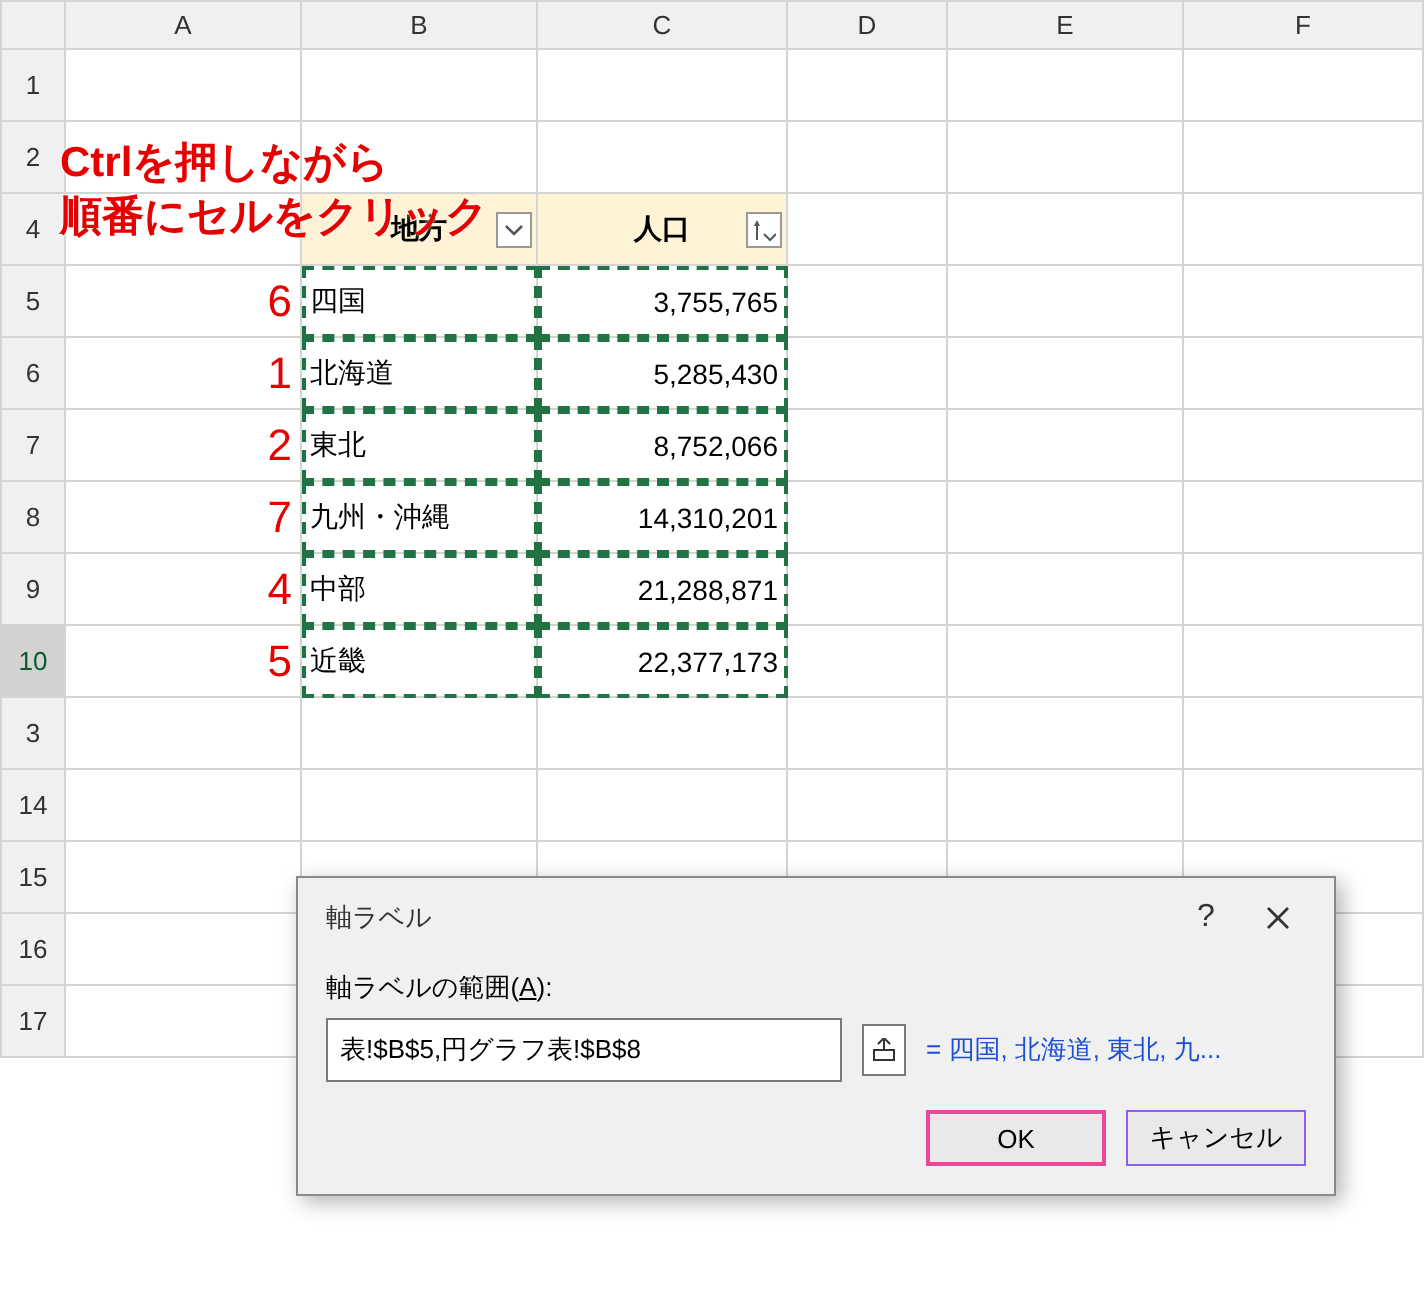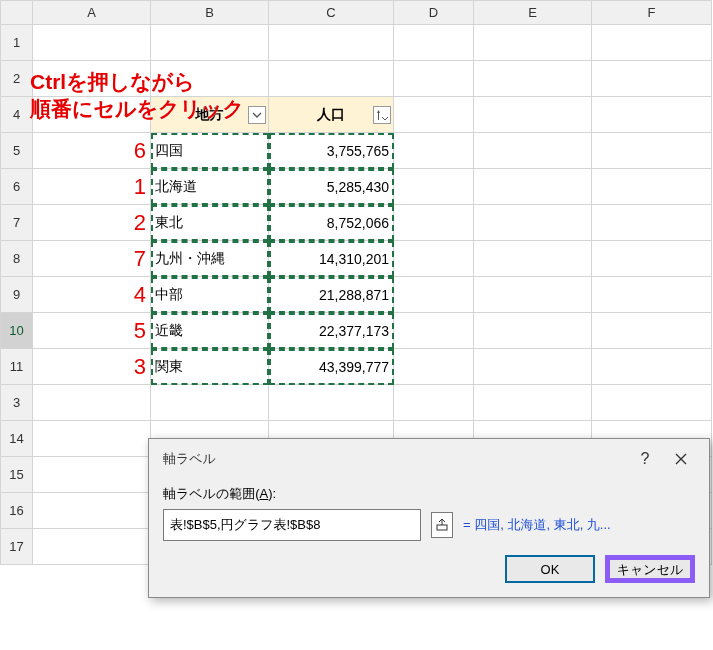--- a/index.html
+++ b/index.html
@@ -90,21 +90,21 @@
     font-size: 21px;
     line-height: 1.3;
     z-index: 10;
     text-shadow: 0 0 2px #fff;
   }
 
   .dialog {
     position: absolute;
     left: 148px;
     top: 438px;
-    width: 562px;
+    width: 520px;
     background: #f0f0f0;
     border: 1px solid #8a8a8a;
     box-shadow: 3px 3px 10px rgba(0,0,0,0.3);
     z-index: 20;
   }
   .dlg-title {
     display: flex;
     align-items: center;
     padding: 8px 10px 8px 14px;
     font-size: 13px;
@@ -158,28 +158,28 @@
     overflow: hidden;
   }
   .dlg-buttons {
     display: flex;
     justify-content: flex-end;
     gap: 10px;
   }
   .btn {
     min-width: 90px;
     height: 28px;
-    border: 5px solid #8b5cf6;
+    border: 1px solid #8b5cf6;
     background: #e9e9e9;
     font-size: 13px;
     font-family: inherit;
     cursor: pointer;
   }
   .btn.primary {
-    border: 2px solid #0369a1;
+    border: 2px solid #ec4899;
   }
   .und { text-decoration: underline; }
 </style>
 </head>
 <body>
 
 <table class="sheet">
   <colgroup>
     <col style="width:32px">
     <col class="colA">
@@ -288,29 +288,20 @@
       <td class="num marching">21,288,871</td>
       <td></td>
         <td></td>
         <td></td>
     </tr>
     <tr>
       <th class="sel">10</th>
       <td class="redlabel">5</td>
       <td class="txt marching">近畿</td>
       <td class="num marching">22,377,173</td>
-      <td></td>
-        <td></td>
-        <td></td>
-    </tr>
-    <tr>
-      <th>11</th>
-      <td class="redlabel">3</td>
-      <td class="txt marching">関東</td>
-      <td class="num marching">43,399,777</td>
       <td></td>
         <td></td>
         <td></td>
     </tr>
 
     <tr>
         <th>3</th>
         <td></td>
         <td></td>
         <td></td>

